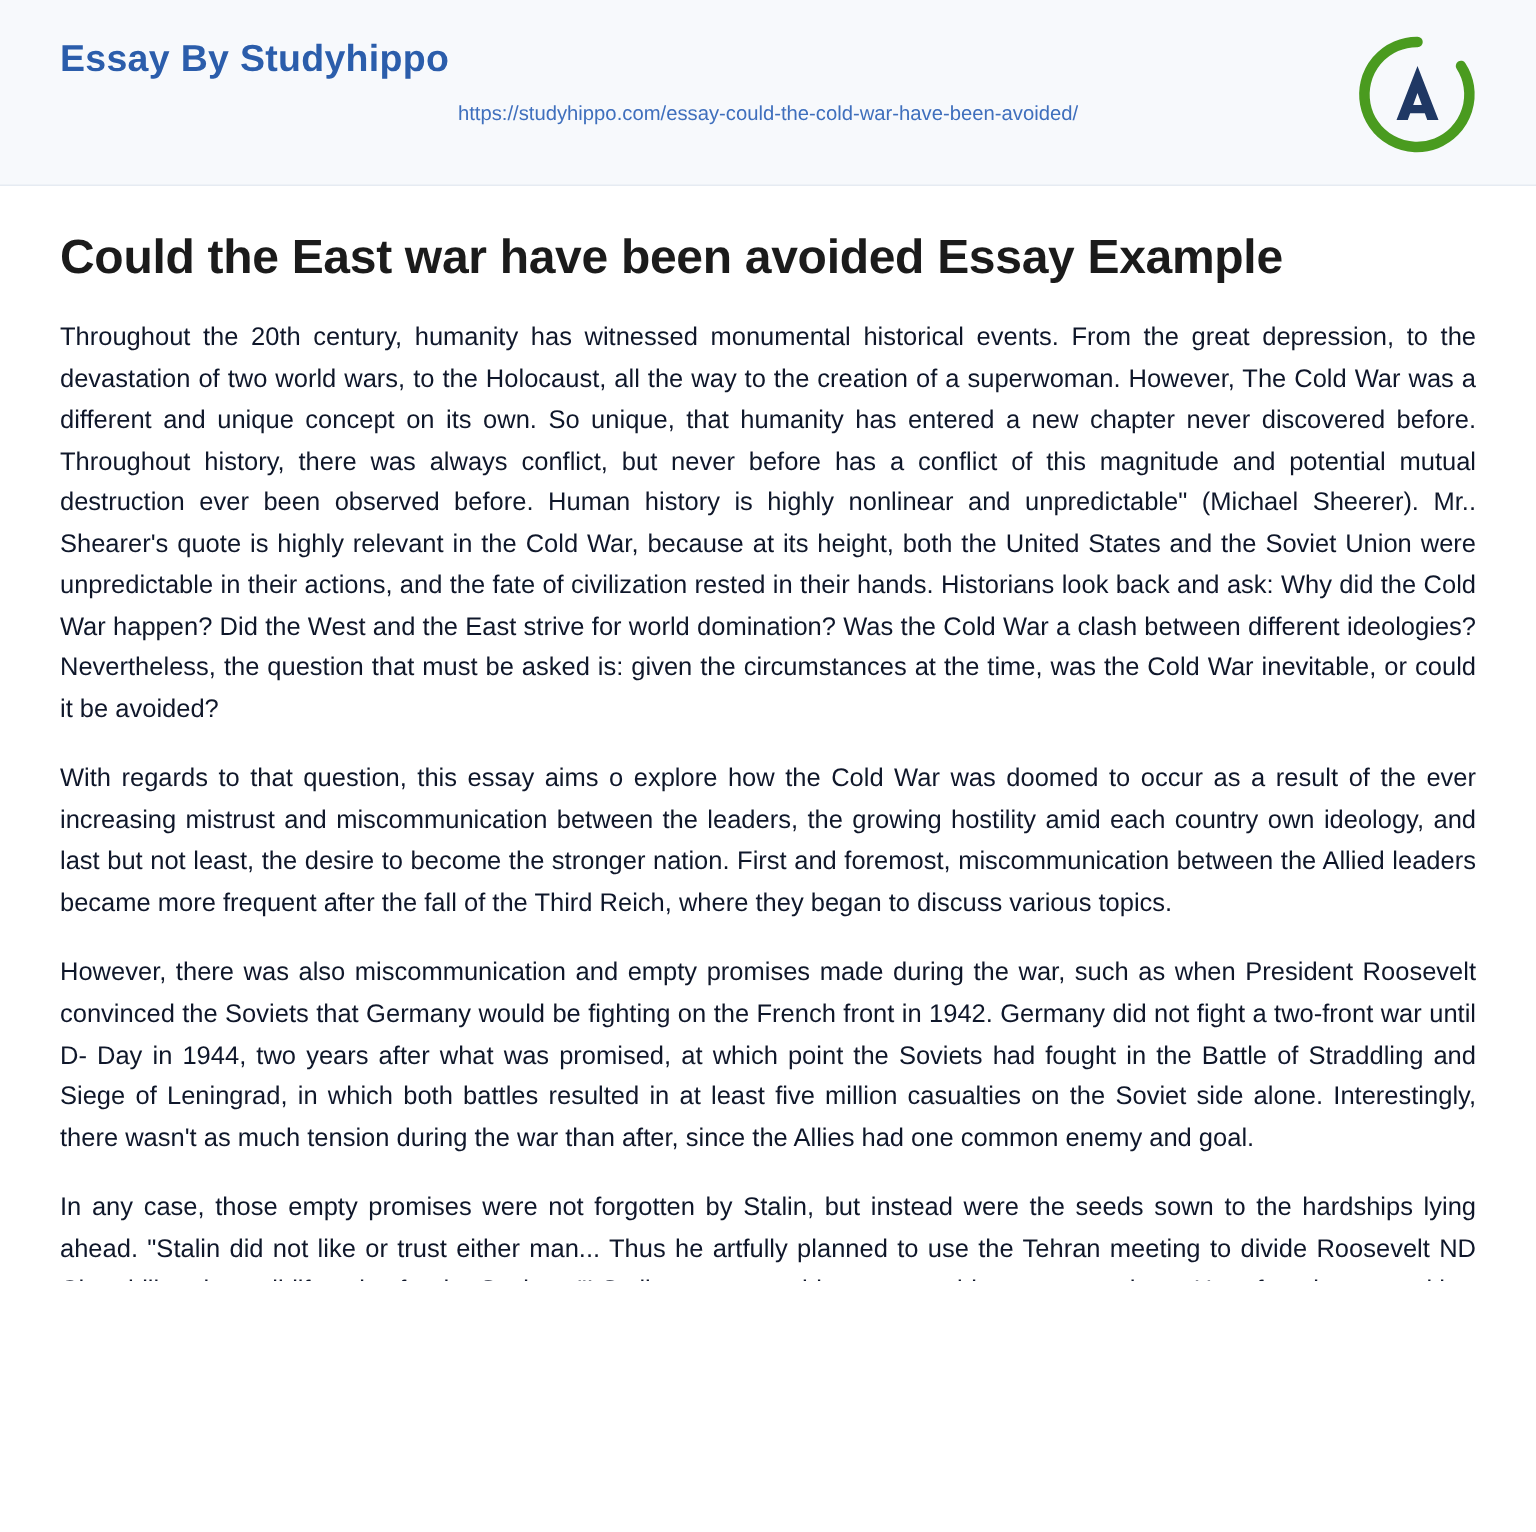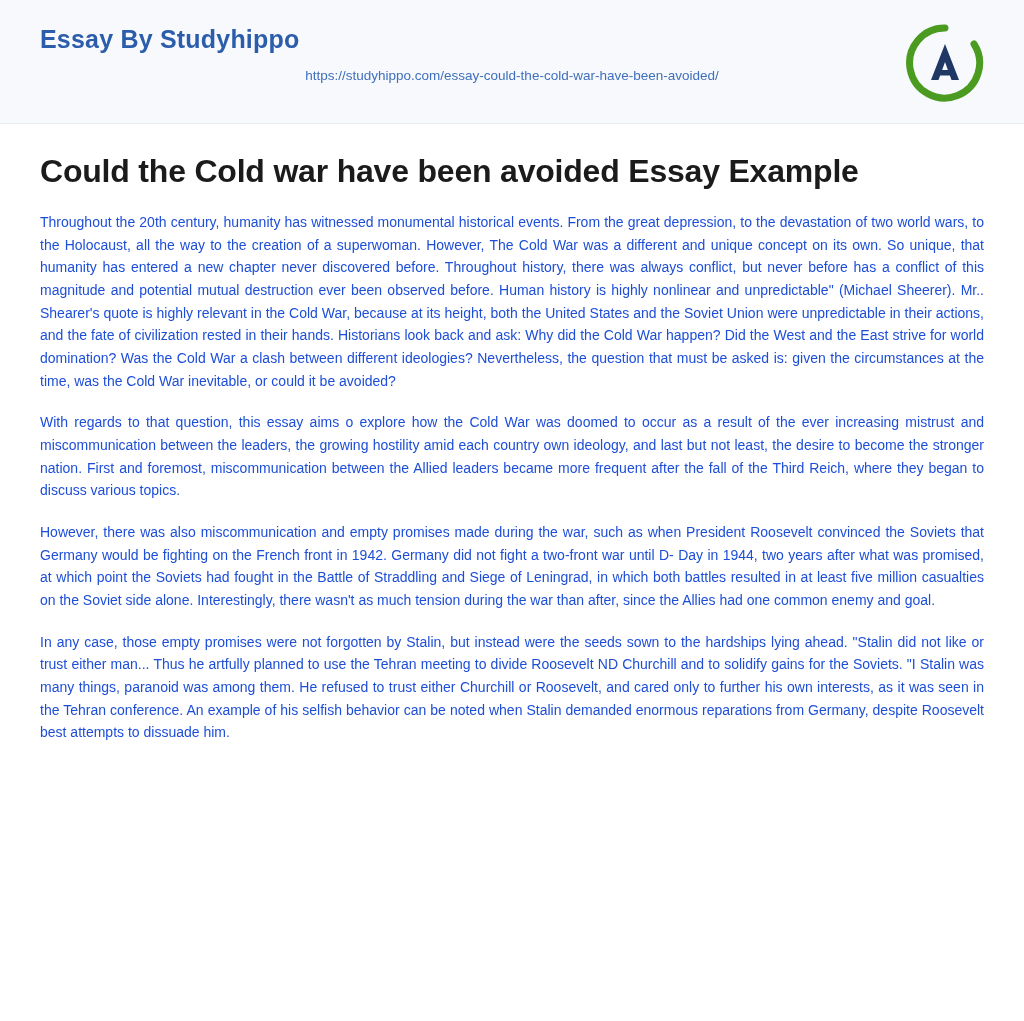--- a/index.html
+++ b/index.html
@@ -57,23 +57,23 @@
   }
   .article-title {
     font-size: 32px;
     line-height: 1.22;
     font-weight: bold;
     color: #1b1b1b;
     margin: 0 0 20px 0;
     letter-spacing: -0.2px;
   }
   .para {
-    font-size: 14px;
+    font-size: 17px;
     line-height: 1.62;
-    color: #1d4ed8;
+    color: #0f172a;
     text-align: justify;
     margin: 0 0 19px 0;
   }
   .para:last-child { margin-bottom: 0; }
 </style>
 </head>
 <body>
 
 <div class="page">
 
@@ -83,21 +83,21 @@
     <div class="logo">
       <svg width="82" height="82" viewBox="0 0 82 82" xmlns="http://www.w3.org/2000/svg">
         <path d="M41 6 A35 35 0 1 0 70 22" fill="none" stroke="#4a9b1f" stroke-width="7" stroke-linecap="round"></path>
         <path d="M41 22 L27 58 L34.5 58 L41 40 L47.5 58 L55 58 Z" fill="#1f3864"></path>
         <rect x="34" y="48" width="14" height="5.5" fill="#1f3864"></rect>
       </svg>
     </div>
   </div>
 
   <div class="article">
-    <h2 class="article-title">Could the Cold war have been avoided Essay Example</h2>
+    <h2 class="article-title">Could the East war have been avoided Essay Example</h2>
 
     <p class="para">Throughout the 20th century, humanity has witnessed monumental historical events. From the great depression, to the devastation of two world wars, to the Holocaust, all the way to the creation of a superwoman. However, The Cold War was a different and unique concept on its own. So unique, that humanity has entered a new chapter never discovered before. Throughout history, there was always conflict, but never before has a conflict of this magnitude and potential mutual destruction ever been observed before. Human history is highly nonlinear and unpredictable" (Michael Sheerer). Mr.. Shearer's quote is highly relevant in the Cold War, because at its height, both the United States and the Soviet Union were unpredictable in their actions, and the fate of civilization rested in their hands. Historians look back and ask: Why did the Cold War happen? Did the West and the East strive for world domination? Was the Cold War a clash between different ideologies? Nevertheless, the question that must be asked is: given the circumstances at the time, was the Cold War inevitable, or could it be avoided?</p>
     <p class="para">With regards to that question, this essay aims o explore how the Cold War was doomed to occur as a result of the ever increasing mistrust and miscommunication between the leaders, the growing hostility amid each country own ideology, and last but not least, the desire to become the stronger nation. First and foremost, miscommunication between the Allied leaders became more frequent after the fall of the Third Reich, where they began to discuss various topics.</p>
     <p class="para">However, there was also miscommunication and empty promises made during the war, such as when President Roosevelt convinced the Soviets that Germany would be fighting on the French front in 1942. Germany did not fight a two-front war until D- Day in 1944, two years after what was promised, at which point the Soviets had fought in the Battle of Straddling and Siege of Leningrad, in which both battles resulted in at least five million casualties on the Soviet side alone. Interestingly, there wasn't as much tension during the war than after, since the Allies had one common enemy and goal.</p>
     <p class="para">In any case, those empty promises were not forgotten by Stalin, but instead were the seeds sown to the hardships lying ahead. "Stalin did not like or trust either man... Thus he artfully planned to use the Tehran meeting to divide Roosevelt ND Churchill and to solidify gains for the Soviets. "I Stalin was many things, paranoid was among them. He refused to trust either Churchill or Roosevelt, and cared only to further his own interests, as it was seen in the Tehran conference. An example of his selfish behavior can be noted when Stalin demanded enormous reparations from Germany, despite Roosevelt best attempts to dissuade him.</p>
   </div>
 
 </div>
 
 </body></html>

